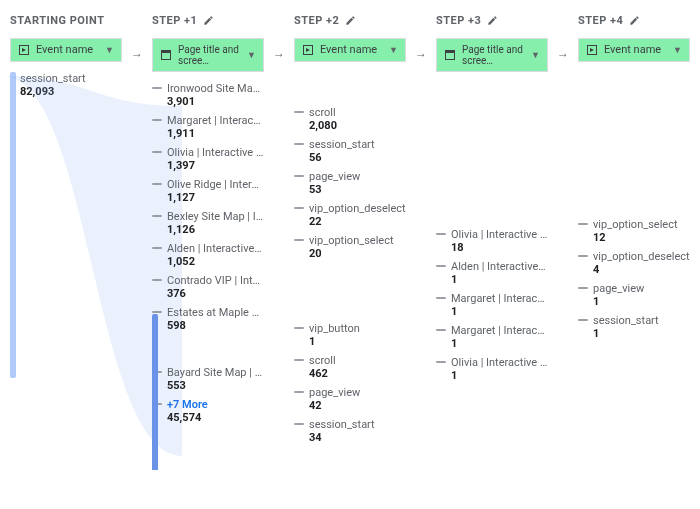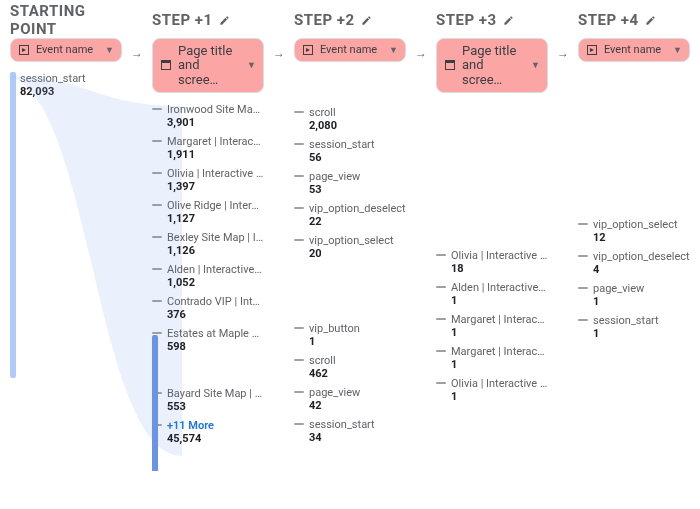--- a/index.html
+++ b/index.html
@@ -1,24 +1,24 @@
 <!DOCTYPE html>
 <html><head>
 <meta charset="utf-8">
 <style>
   * { box-sizing: border-box; margin: 0; padding: 0; }
   body { font-family: Roboto, Arial, sans-serif; font-size: 11px; color: #3c4043; background: #fff; width: 700px; }
   .cols { display: flex; gap: 6px; padding: 10px 10px 20px 10px; }
   .col { flex: 1; min-width: 0; }
   .col-head { display: flex; align-items: center; gap: 6px; height: 20px; margin-bottom: 8px; }
-  .col-title { font-weight: 700; font-size: 15px; letter-spacing: 0.5px; color: #5f6368; text-transform: uppercase; }
+  .col-title { font-weight: 700; font-size: 11px; letter-spacing: 0.5px; color: #5f6368; text-transform: uppercase; }
   .pencil { color: #5f6368; }
-  .selector { display: flex; align-items: center; gap: 6px; border: 1px solid #dadce0; border-radius: 8px; padding: 5px 7px; font-size: 11px; color: #3c4043; cursor: pointer; background: #fca5a5; }
+  .selector { display: flex; align-items: center; gap: 6px; border: 1px solid #dadce0; border-radius: 0; padding: 5px 7px; font-size: 11px; color: #3c4043; cursor: pointer; background: #86efac; }
   .selector .label { flex: 1; line-height: 1.1; overflow: hidden; }
-  .selector .label.two { font-size: 13px; }
+  .selector .label.two { font-size: 10px; }
   .chev { color: #5f6368; font-size: 9px; }
   .icon-sq { width: 12px; height: 12px; flex: none; }
   .arrow-cell { width: 18px; flex: none; display: flex; align-items: center; justify-content: center; height: 30px; margin-top: 28px; color: #5f6368; font-size: 12px; }
   .items { margin-top: 10px; position: relative; }
   .item { display: flex; align-items: flex-start; gap: 5px; margin-bottom: 6px; }
   .tick { width: 10px; height: 2px; background: #9aa0a6; margin-top: 5px; border-radius: 1px; flex: none; }
   .item-body { min-width: 0; flex: 1; }
   .item-label { color: #5f6368; white-space: nowrap; overflow: hidden; text-overflow: ellipsis; font-size: 11px; }
   .item-val { font-weight: 700; color: #202124; font-size: 11px; }
   .more .item-label { color: #1a73e8; font-weight: 600; }
@@ -136,21 +136,21 @@
         <div class="item">
           <div class="tick"></div>
           <div class="item-body">
             <div class="item-label">Bayard Site Map | Inter…</div>
             <div class="item-val">553</div>
           </div>
         </div>
         <div class="item more">
           <div class="tick"></div>
           <div class="item-body">
-            <div class="item-label">+11 More</div>
+            <div class="item-label">+7 More</div>
             <div class="item-val">45,574</div>
           </div>
         </div>
       </div>
   </div>
 
   <div class="arrow-cell">→</div>
 
   <div class="col">
     <div class="col-head">

